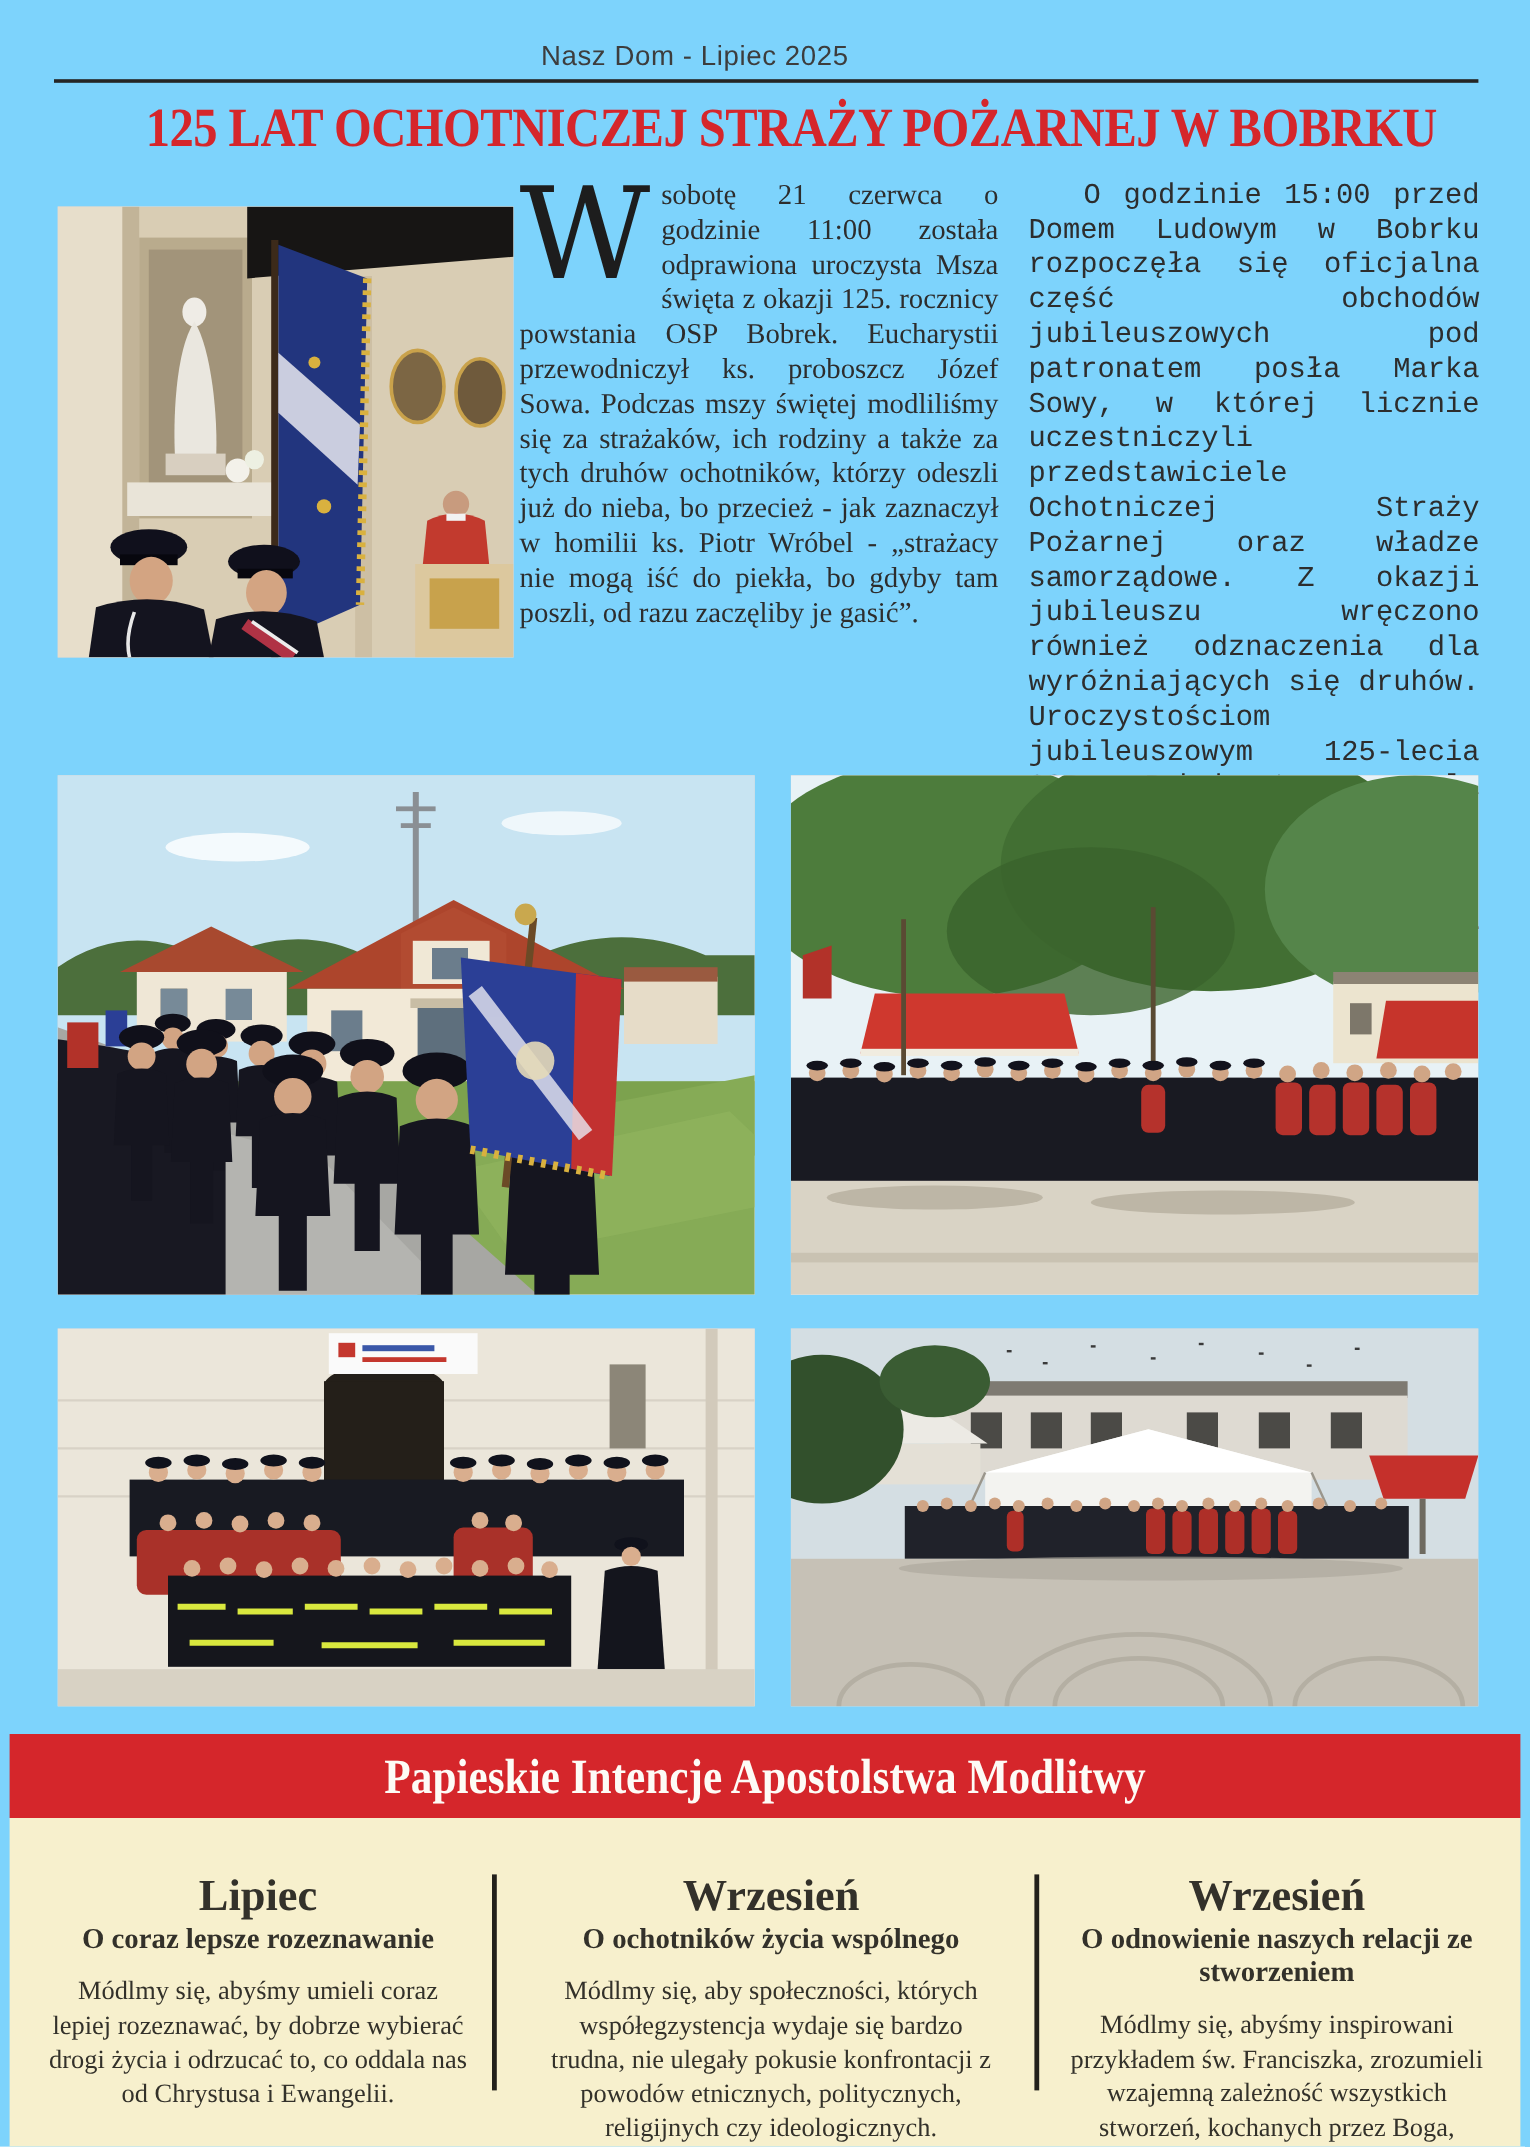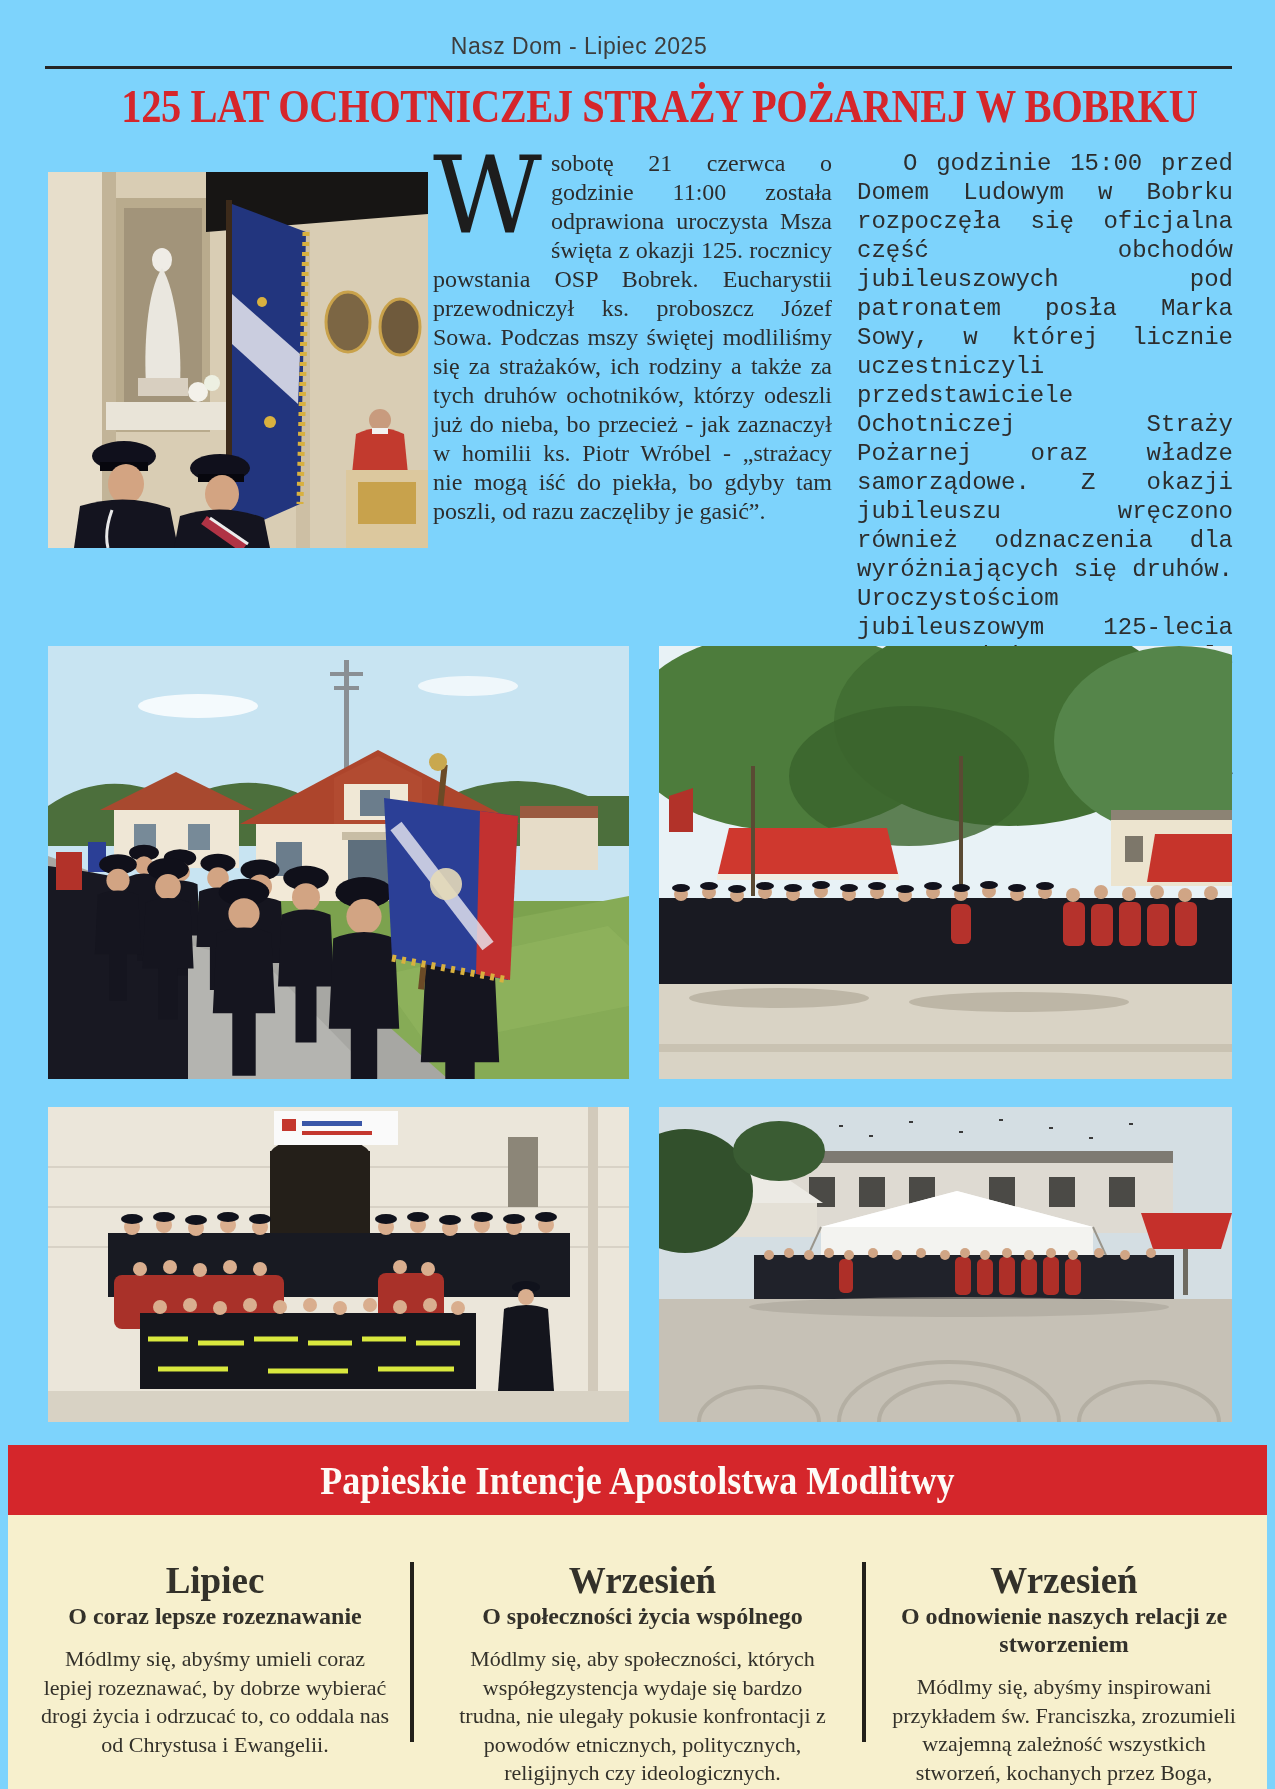--- a/index.html
+++ b/index.html
@@ -404,21 +404,21 @@
   <div class="mcol" id="mcol1">
     <div class="mname">Lipiec</div>
     <div class="mint">O coraz lepsze rozeznawanie</div>
     <div class="mprayer">Módlmy się, abyśmy umieli coraz lepiej rozeznawać, by dobrze wybierać drogi życia i odrzucać to, co oddala nas od Chrystusa i Ewangelii.</div>
   </div>
 
   <div class="vdiv" id="vdiv1"></div>
 
   <div class="mcol" id="mcol2">
     <div class="mname">Wrzesień</div>
-    <div class="mint">O społeczności życia wspólnego</div>
+    <div class="mint">O ochotników życia wspólnego</div>
     <div class="mprayer">Módlmy się, aby społeczności, których współegzystencja wydaje się bardzo trudna, nie ulegały pokusie konfrontacji z powodów etnicznych, politycznych, religijnych czy ideologicznych.</div>
   </div>
 
   <div class="vdiv" id="vdiv2"></div>
 
   <div class="mcol" id="mcol3">
     <div class="mname">Wrzesień</div>
     <div class="mint">O odnowienie naszych relacji ze stworzeniem</div>
     <div class="mprayer">Módlmy się, abyśmy inspirowani przykładem św. Franciszka, zrozumieli wzajemną zależność wszystkich stworzeń, kochanych przez Boga, godnych miłości i szacunku.</div>
   </div>

